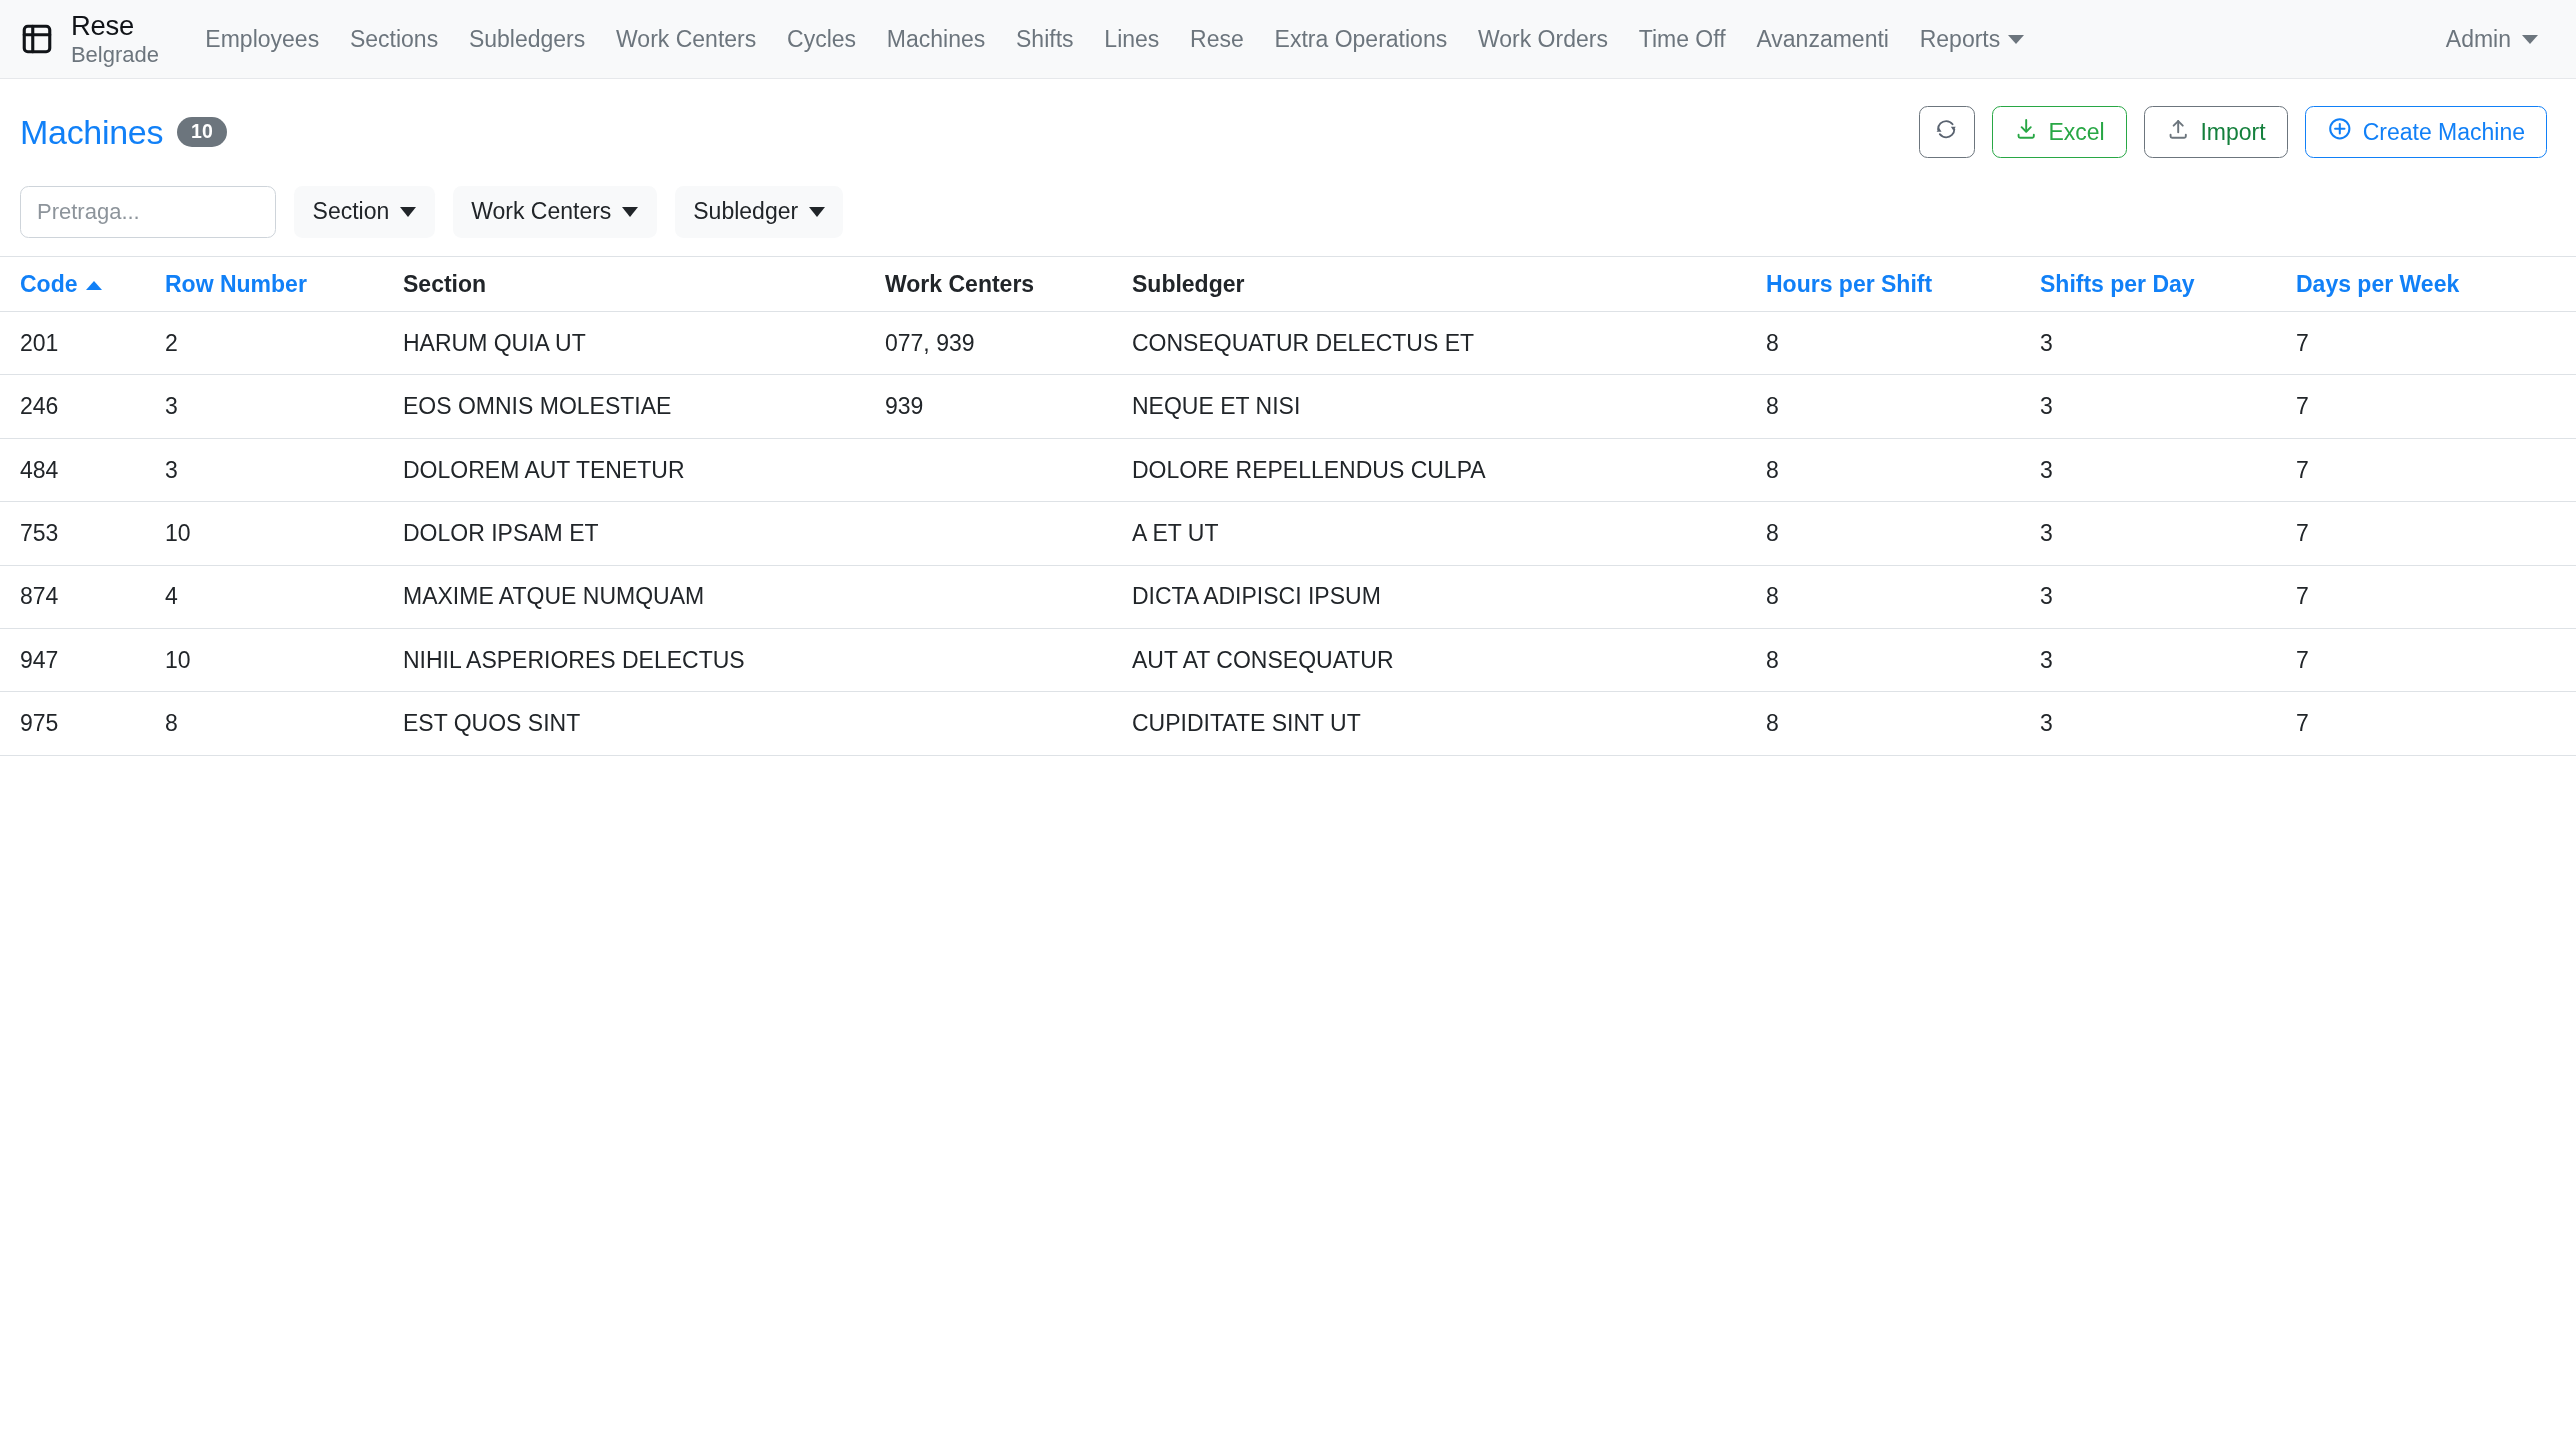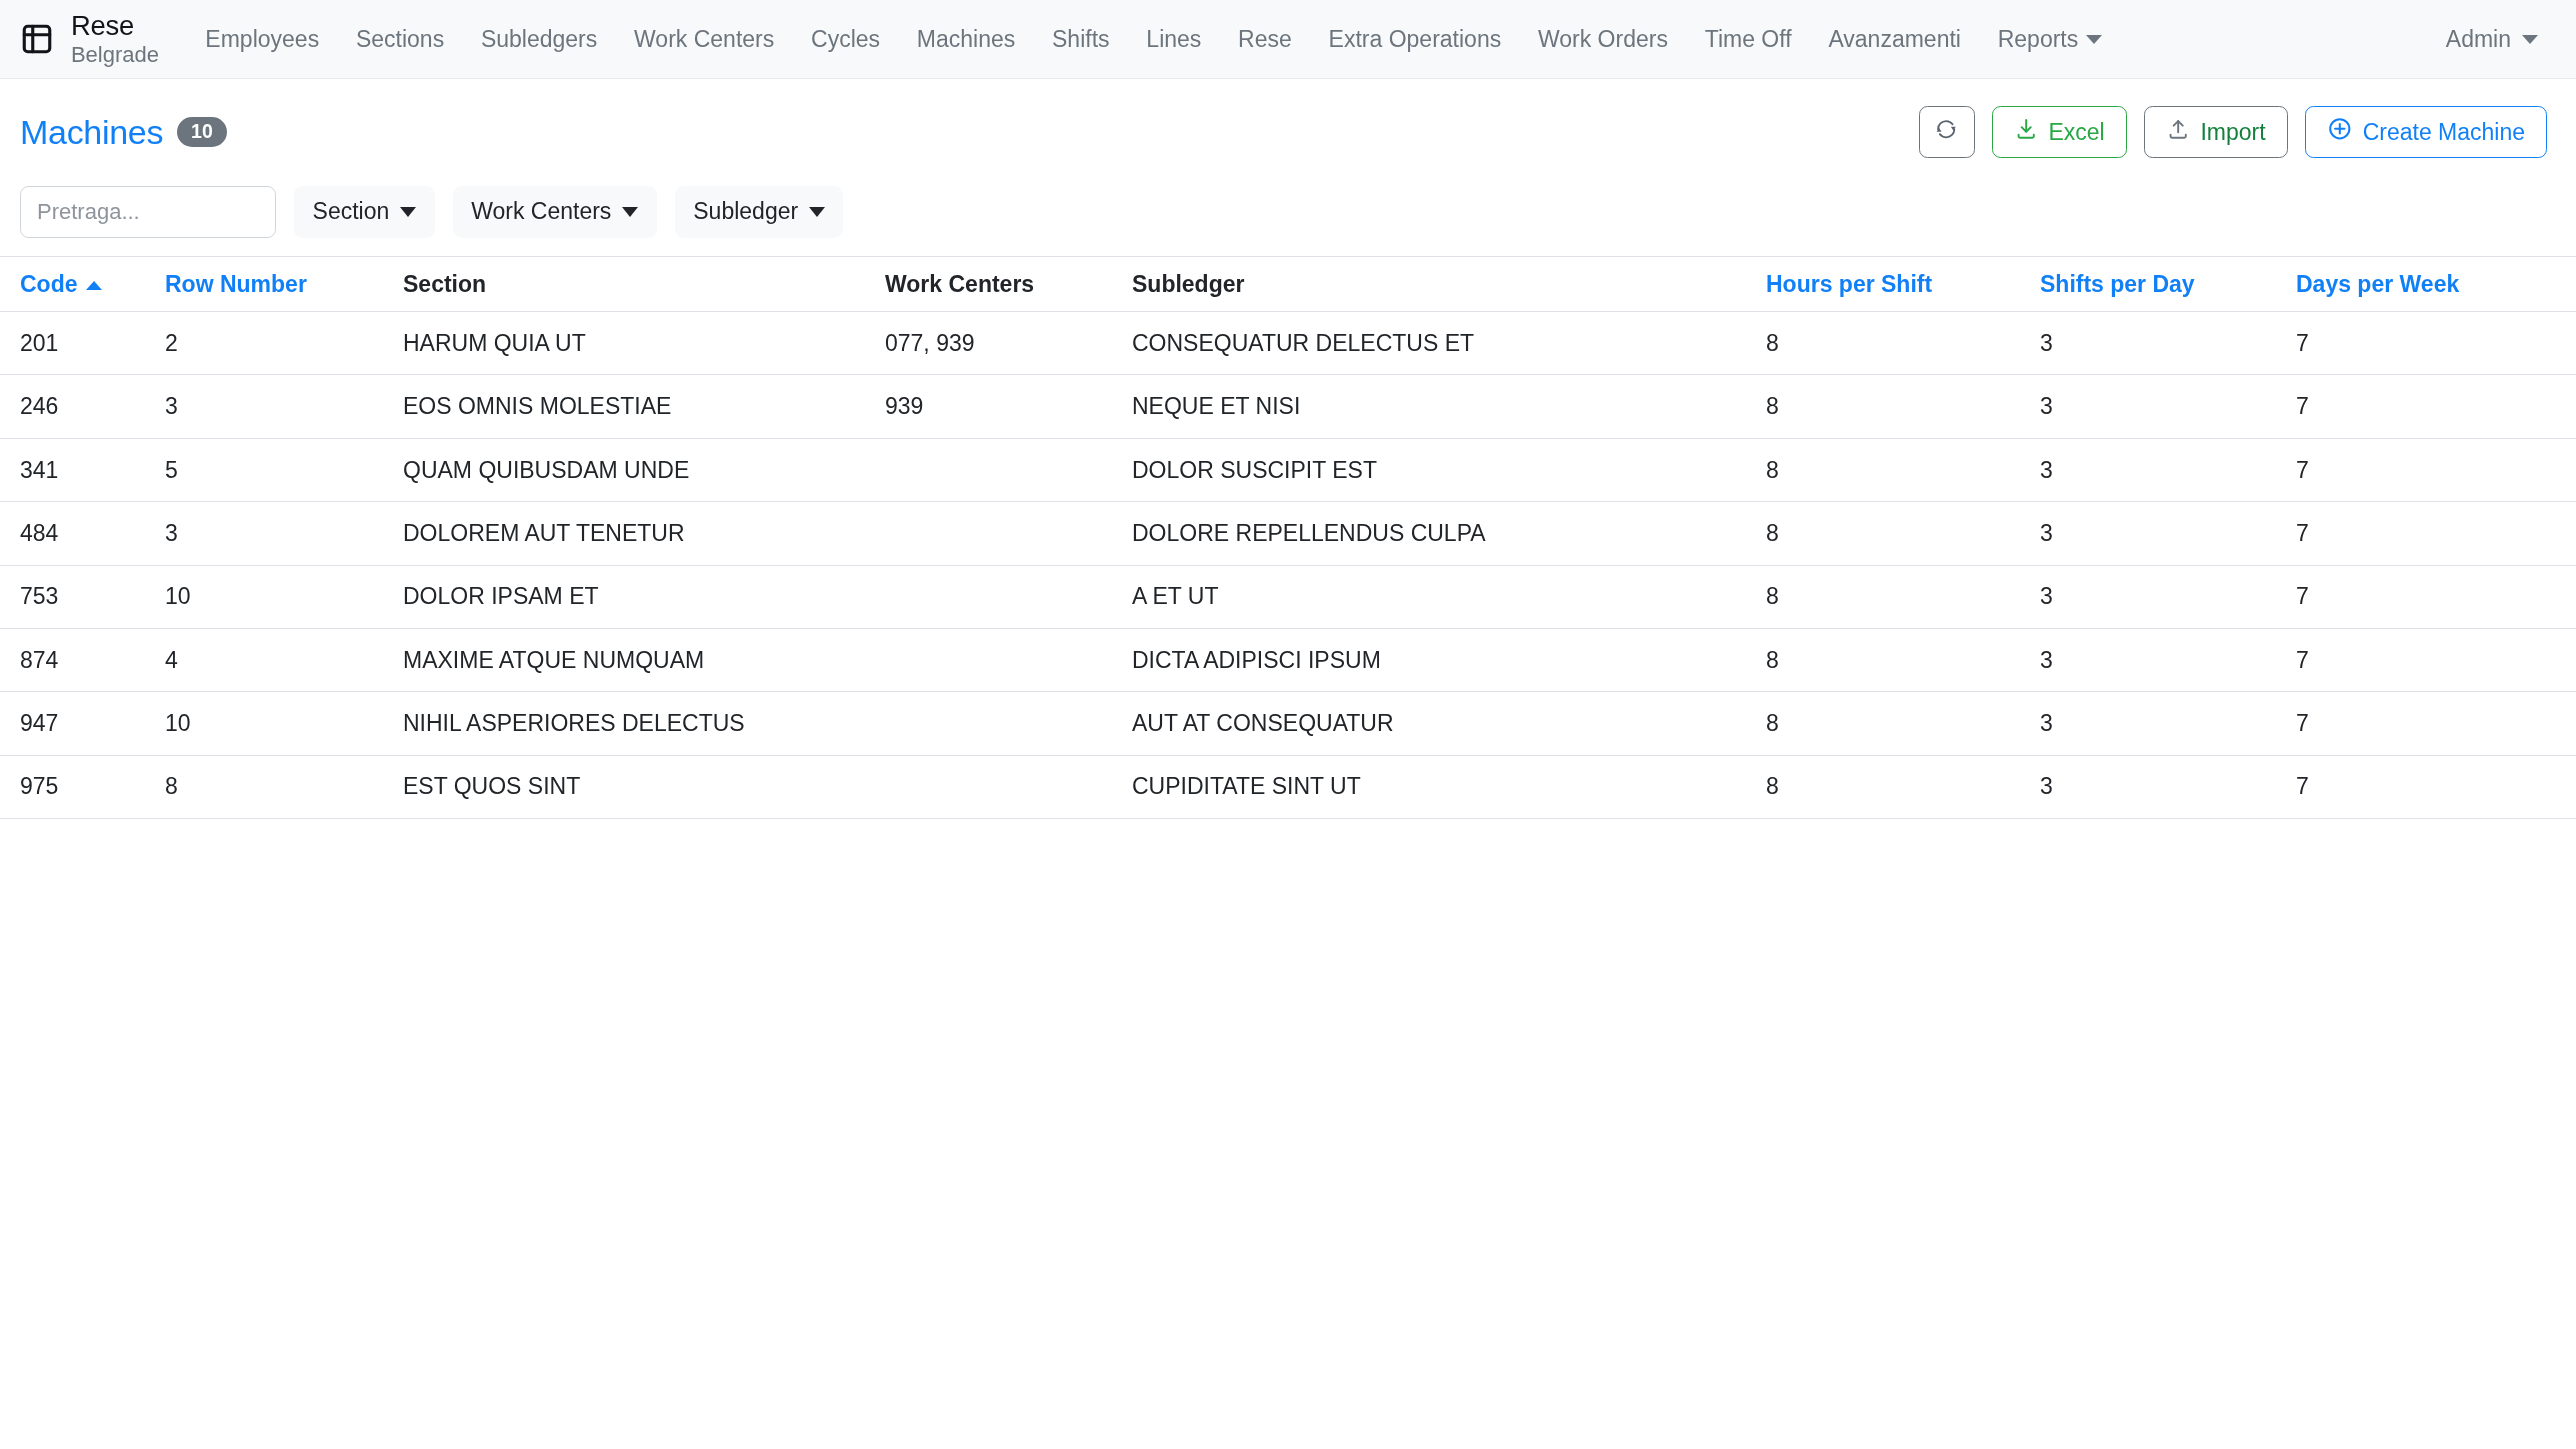--- a/index.html
+++ b/index.html
@@ -42,21 +42,21 @@
     letter-spacing: -0.2px;
   }
   .brand-sub {
     font-size: 22px;
     color: #6c757d;
     margin-top: 4.3px;
   }
   .nav-items {
     display: flex;
     align-items: flex-end;
-    gap: 10px;
+    gap: 4px;
     flex: 1;
   }
   .nav-link {
     font-size: 23px;
     color: #6c757d;
     padding: 0 13.4px;
     white-space: nowrap;
     cursor: pointer;
     display: flex;
     align-items: center;
@@ -409,30 +409,20 @@
           <td class="c-code">246</td>
           <td class="c-row">3</td>
           <td class="c-sect">EOS OMNIS MOLESTIAE</td>
           <td class="c-wc">939</td>
           <td class="c-sub">NEQUE ET NISI</td>
           <td class="c-hps">8</td>
           <td class="c-spd">3</td>
           <td class="c-dpw">7</td>
         </tr>
         <tr>
-          <td class="c-code">341</td>
-          <td class="c-row">5</td>
-          <td class="c-sect">QUAM QUIBUSDAM UNDE</td>
-          <td class="c-wc"></td>
-          <td class="c-sub">DOLOR SUSCIPIT EST</td>
-          <td class="c-hps">8</td>
-          <td class="c-spd">3</td>
-          <td class="c-dpw">7</td>
-        </tr>
-        <tr>
           <td class="c-code">484</td>
           <td class="c-row">3</td>
           <td class="c-sect">DOLOREM AUT TENETUR</td>
           <td class="c-wc"></td>
           <td class="c-sub">DOLORE REPELLENDUS CULPA</td>
           <td class="c-hps">8</td>
           <td class="c-spd">3</td>
           <td class="c-dpw">7</td>
         </tr>
         <tr>

